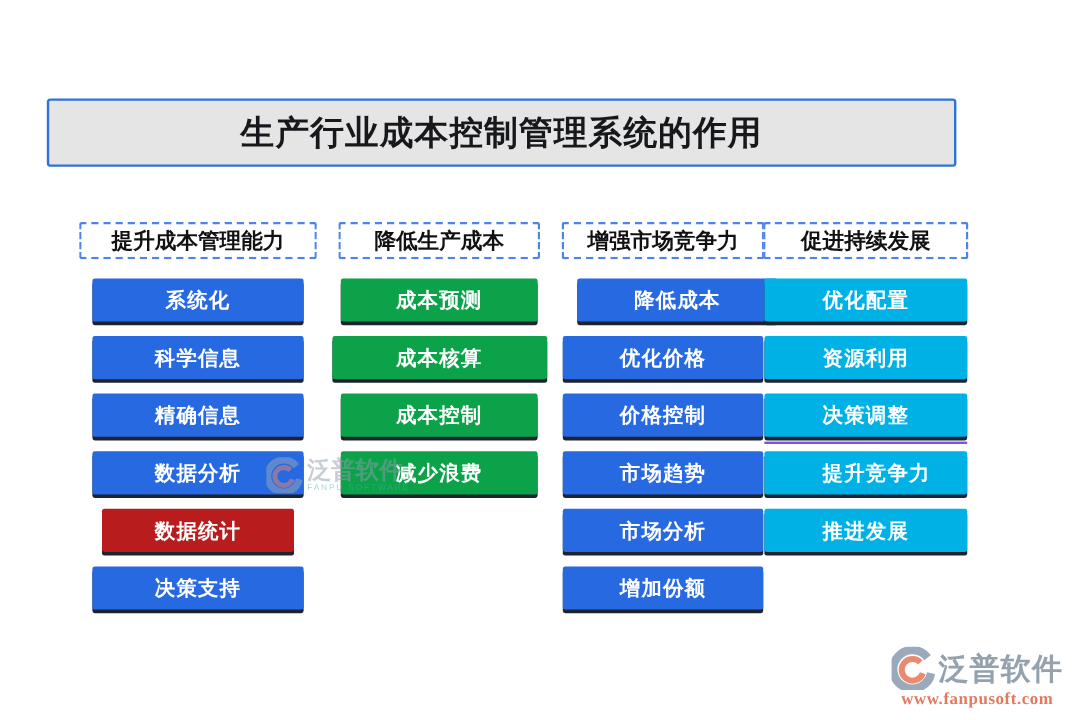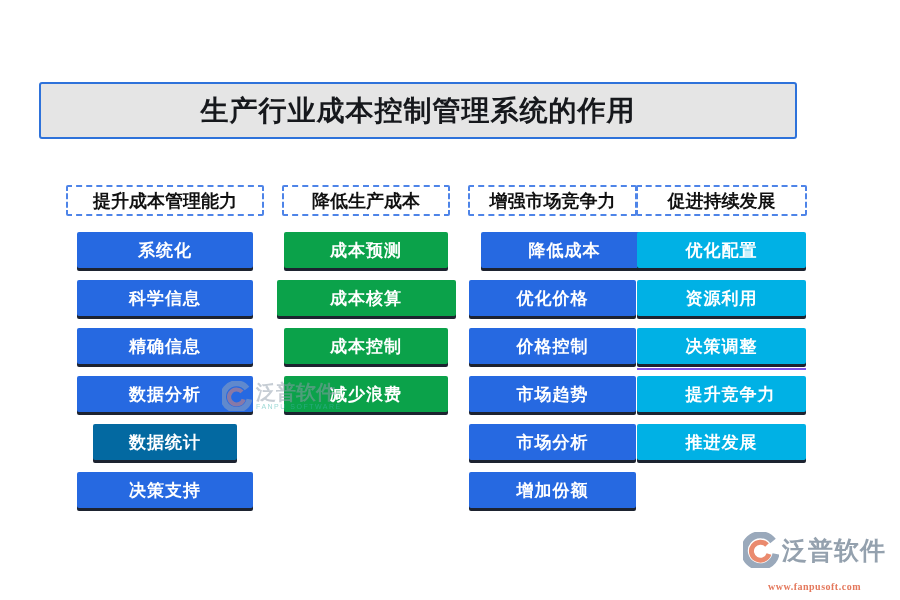--- a/index.html
+++ b/index.html
@@ -38,40 +38,40 @@
   .wm-center .wm-logo svg{width:30px;height:30px;display:block;}
   .wm-center .wm-brand{font-size:20px;font-weight:bold;color:#8e9cab;line-height:1;display:block;}
   .wm-center .wm-sub{display:block;font-size:7px;color:#3fb4ad;letter-spacing:1.5px;margin-top:1px;}
 
   .wm-footer{position:absolute;right:14px;bottom:8px;text-align:center;z-index:5;}
   .wm-footer-row{display:flex;align-items:center;justify-content:flex-end;gap:3px;}
   .wm-footer-row svg{width:36px;height:36px;display:block;}
   .wm-footer-brand{font-size:25px;font-weight:bold;color:#94a1ae;letter-spacing:1px;}
   .wm-footer-url{
     font-family:"Liberation Serif","DejaVu Serif",serif;font-weight:bold;
-    font-size:10px;color:#e4785c;letter-spacing:0.5px;margin-top:13px;
+    font-size:14px;color:#e4785c;letter-spacing:0.5px;margin-top:1px;
   }
 </style>
 </head>
 <body>
 
 <div class="page">
 
   <div class="title-box">
     <h1 class="title">生产行业成本控制管理系统的作用</h1>
   </div>
 
   <div id="columns">
       <div class="column" style="left: 66px; width: 198px;">
         <div class="col-header">提升成本管理能力</div>
         <div class="item" style="width: 176px; background: rgb(38, 105, 225);">系统化</div>
         <div class="item" style="width: 176px; background: rgb(38, 105, 225);">科学信息</div>
         <div class="item" style="width: 176px; background: rgb(38, 105, 225);">精确信息</div>
         <div class="item" style="width: 176px; background: rgb(38, 105, 225);">数据分析</div>
-        <div class="item" style="width: 144px; background: #0369a1;">数据统计</div>
+        <div class="item" style="width: 160px; background: #b91c1c;">数据统计</div>
         <div class="item" style="width: 176px; background: rgb(38, 105, 225);">决策支持</div>
       </div>
       <div class="column" style="left: 282px; width: 168px;">
         <div class="col-header">降低生产成本</div>
         <div class="item" style="width: 164px; background: rgb(11, 162, 74);">成本预测</div>
         <div class="item" style="width: 179px; background: rgb(11, 162, 74);">成本核算</div>
         <div class="item" style="width: 164px; background: rgb(11, 162, 74);">成本控制</div>
         <div class="item" style="width: 164px; background: rgb(11, 162, 74);">减少浪费</div>
       </div>
       <div class="column" style="left: 468px; width: 169px;">

